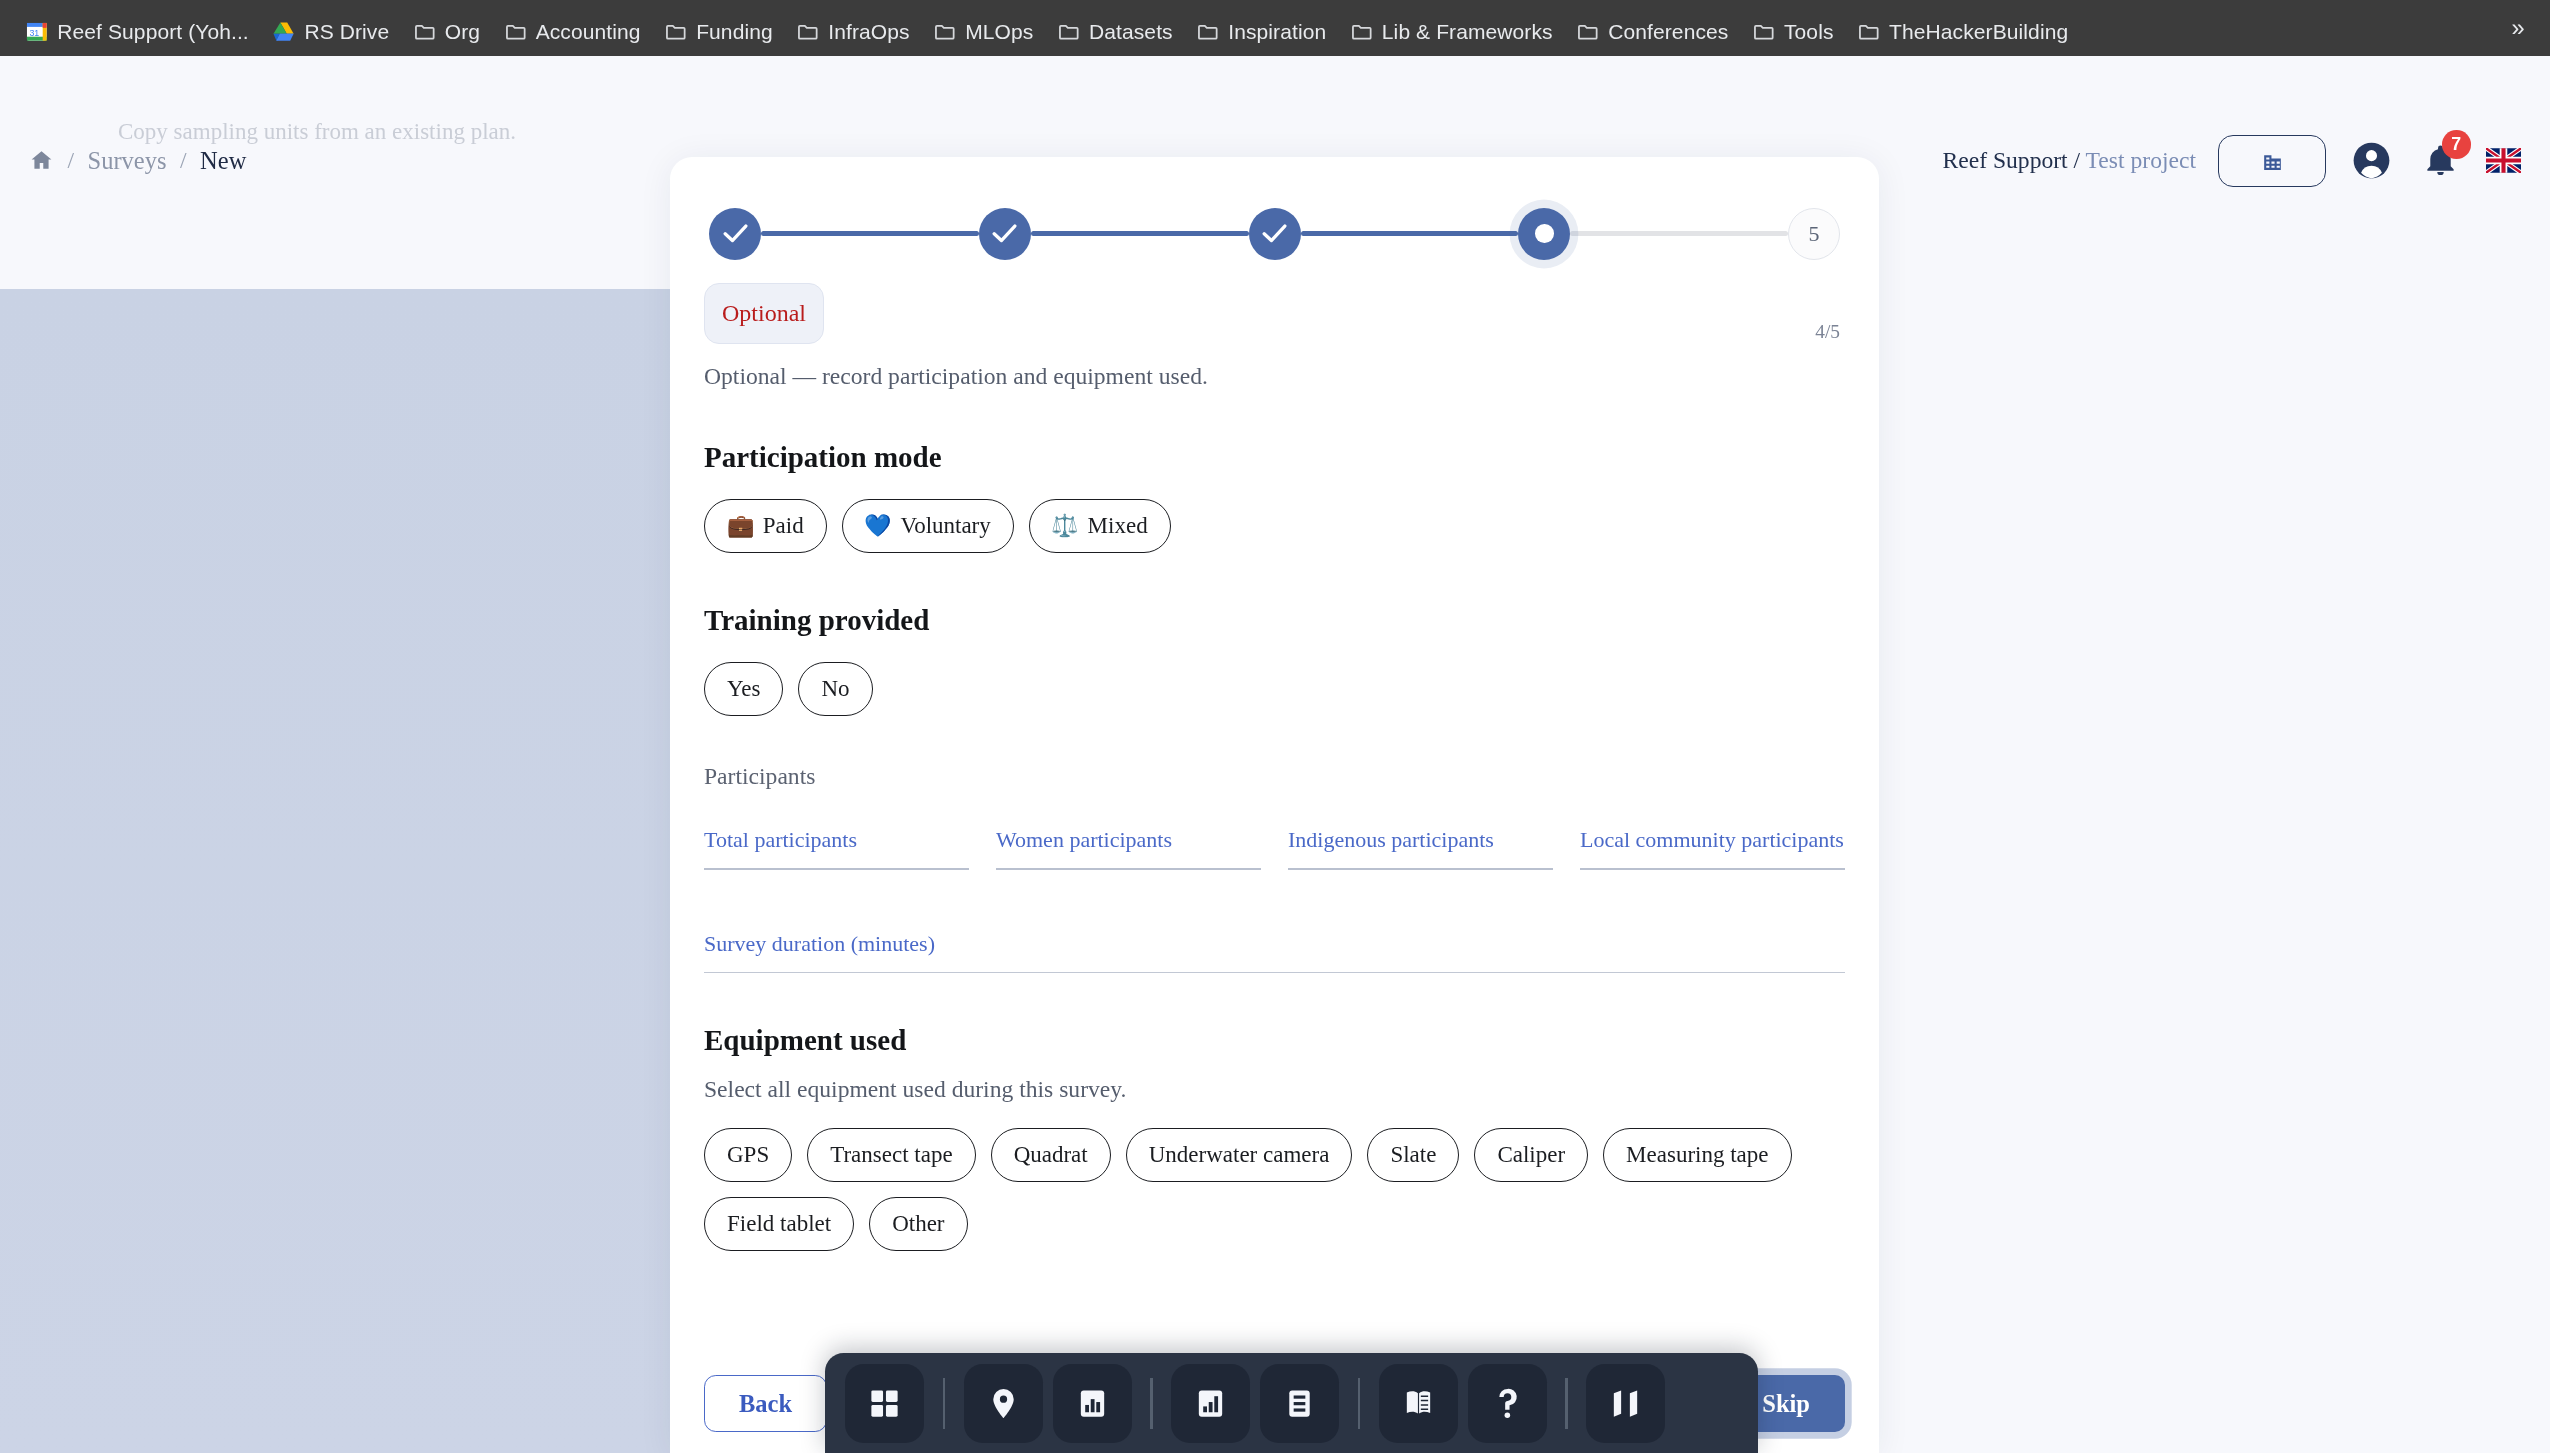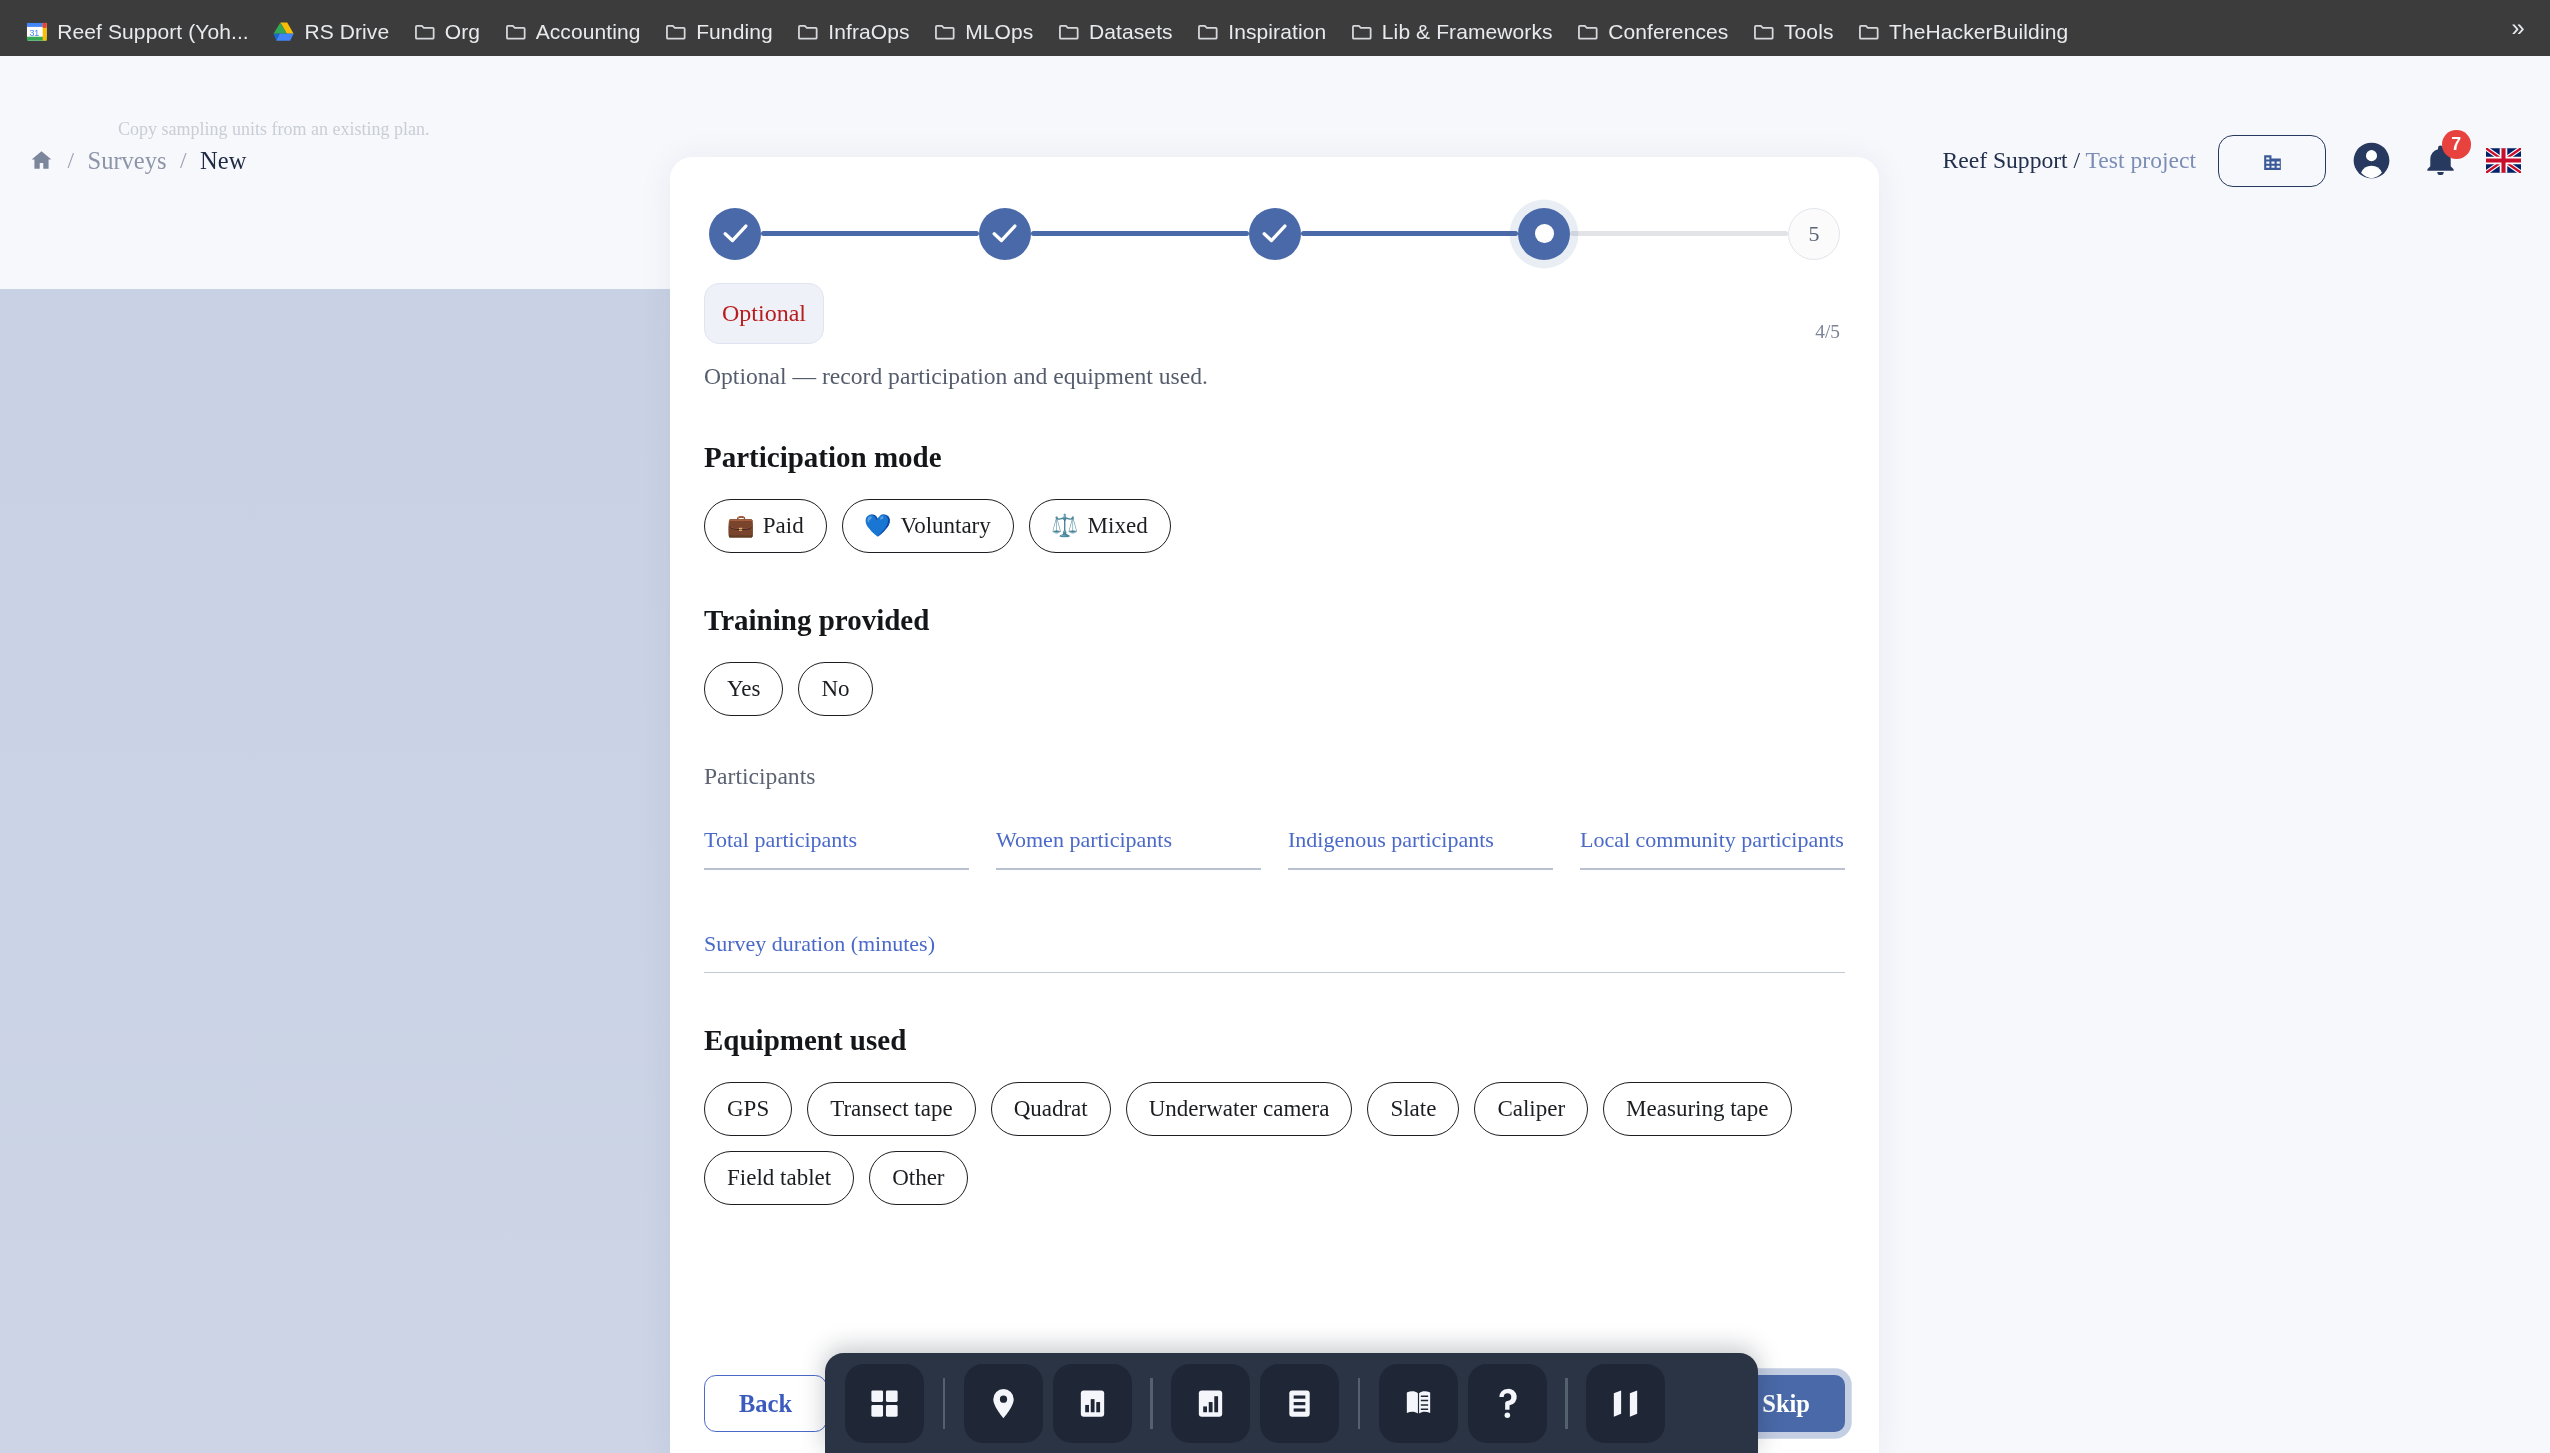--- a/index.html
+++ b/index.html
@@ -56,21 +56,21 @@
   }
   .rail-top {
     position: absolute; left: 0; top: 0;
     width: 670px; height: 233px;
     background: #f7f8fc;
   }
 
   
   .ghost-text {
     position: absolute; left: 118px; top: 63px;
-    font-size: 18px; color: #c9cdd6;
+    font-size: 23px; color: #c9cdd6;
     font-family: "Liberation Serif", serif;
     white-space: nowrap;
   }
 
   
   .topbar {
     position: absolute; left: 0; top: 64px;
     width: 2550px; height: 81px;
     display: flex; align-items: center;
     padding: 0 29px;
@@ -474,20 +474,21 @@
           <div class="tf-line"></div>
         </div>
       </div>
 
       <div class="tf tf-wide">
         <span class="tf-label">Survey duration (minutes)</span>
         <div class="tf-line"></div>
       </div>
 
       <div class="section-h">Equipment used</div>
+      <div class="section-sub">Select all equipment used during this survey.</div>
       <div class="chip-row">
         <div class="chip">GPS</div>
         <div class="chip">Transect tape</div>
         <div class="chip">Quadrat</div>
         <div class="chip">Underwater camera</div>
         <div class="chip">Slate</div>
         <div class="chip">Caliper</div>
         <div class="chip">Measuring tape</div>
         <div class="chip">Field tablet</div>
         <div class="chip">Other</div>

